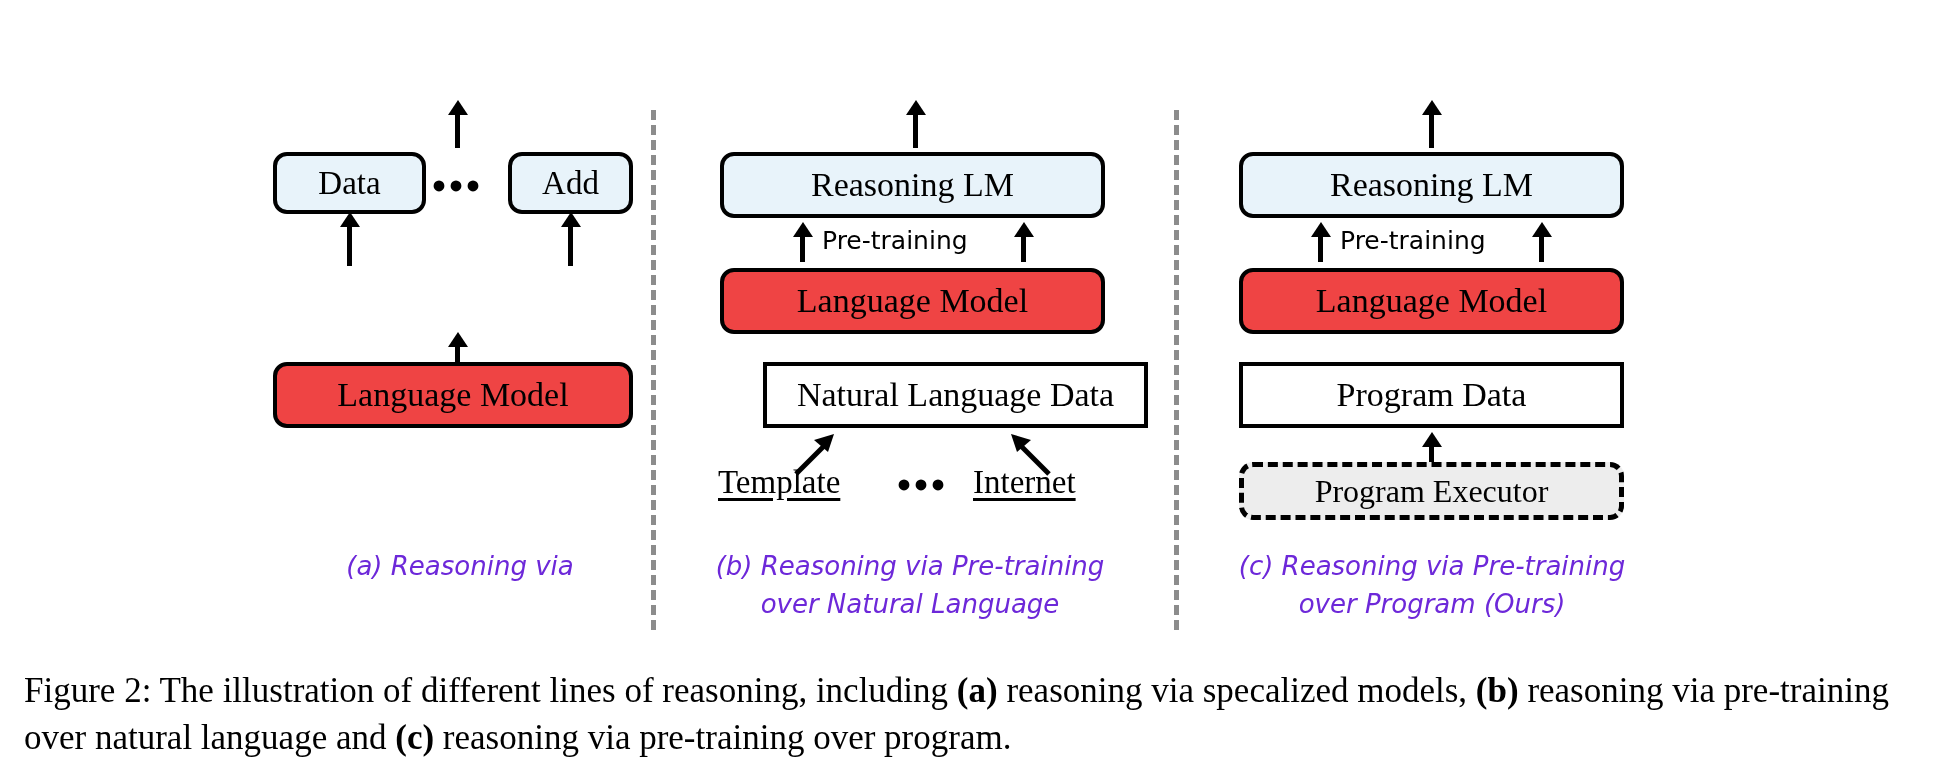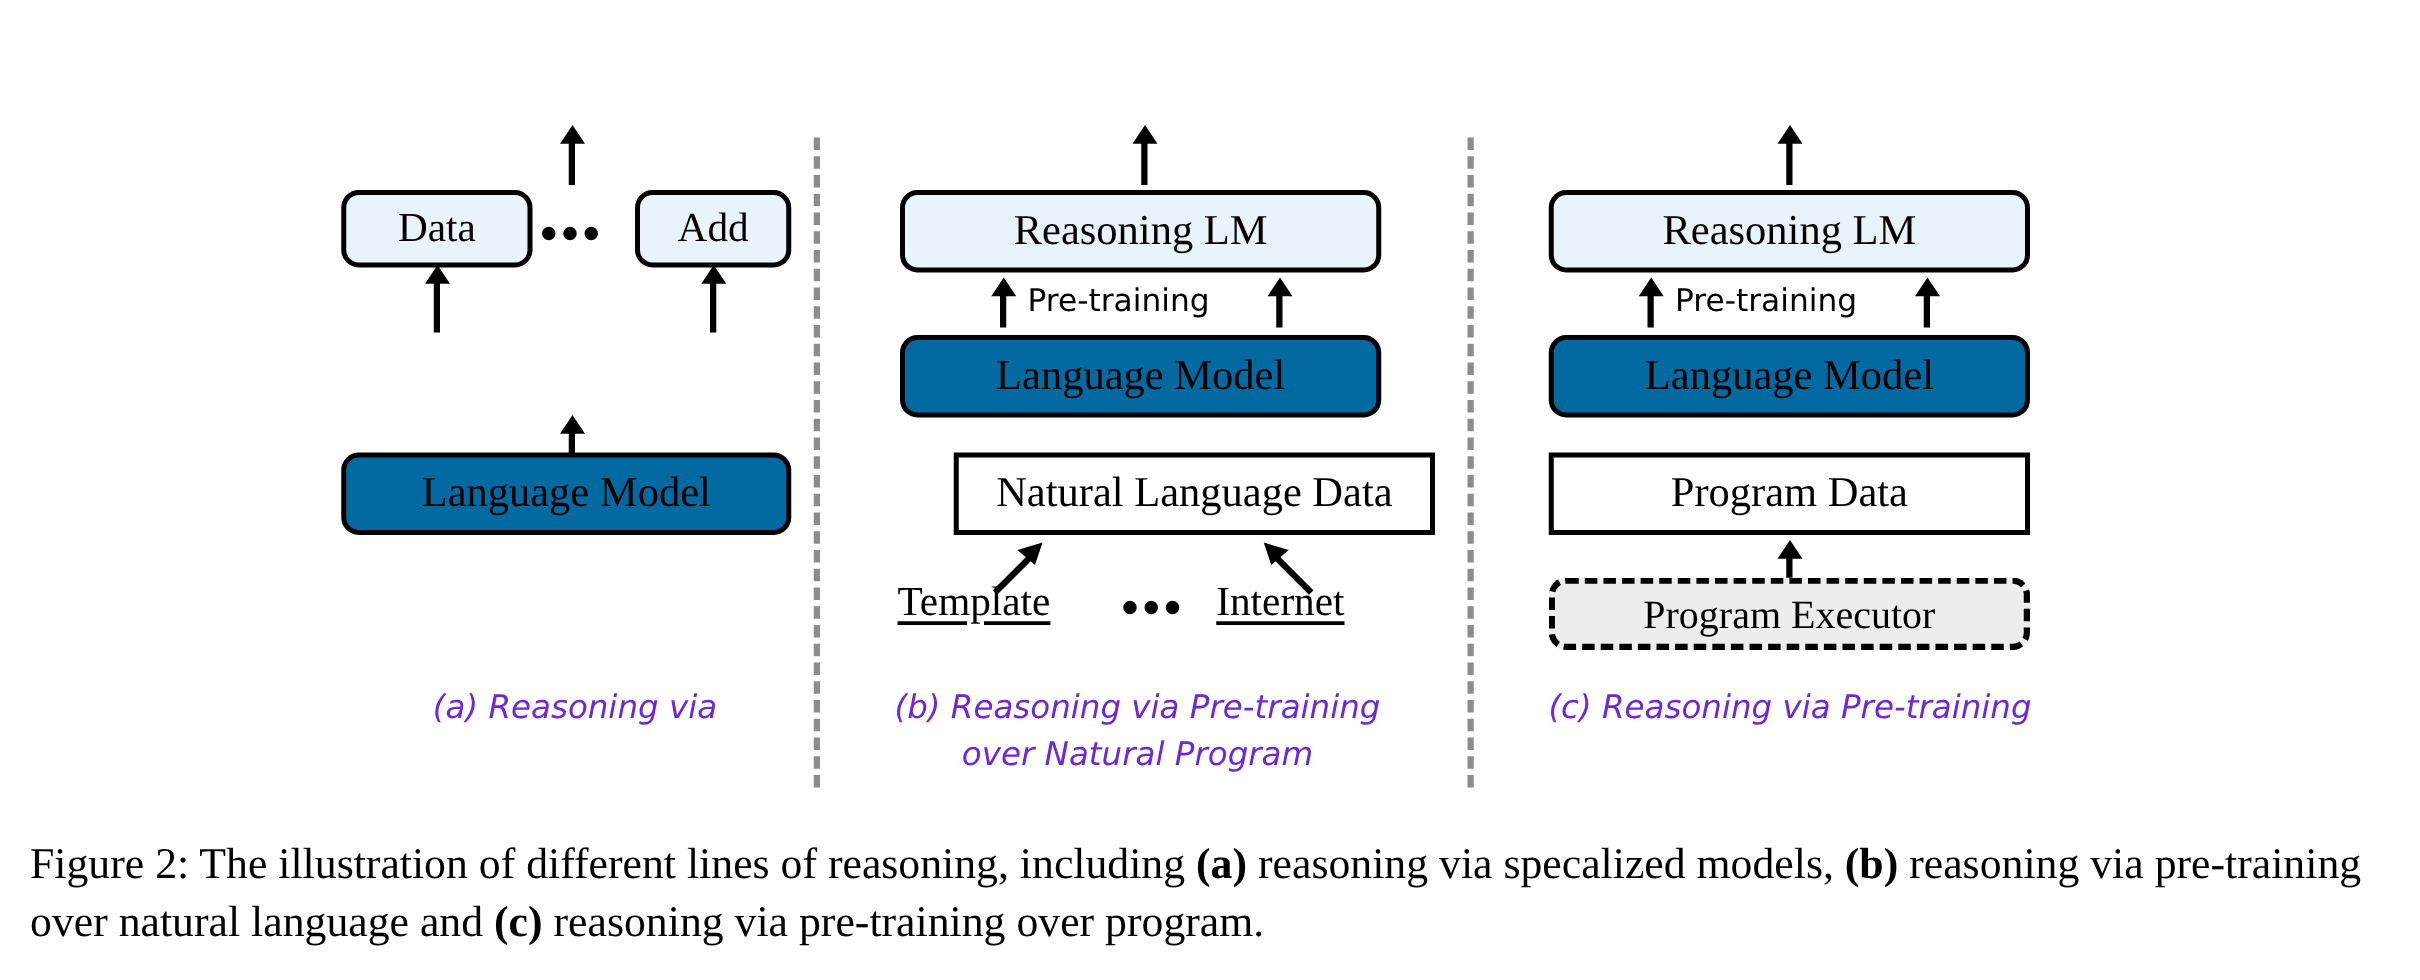--- a/index.html
+++ b/index.html
@@ -16,21 +16,21 @@
     box-sizing:border-box;
     display:flex;align-items:center;justify-content:center;
     font-family:"Liberation Serif", serif;
     color:#000;
     white-space:nowrap;
     line-height:1;
   }
   .box-rounded{border:4px solid #000;border-radius:14px;}
   .box-sharp{border:4px solid #000;border-radius:0;}
   .fill-blue{background:#e8f3fa;}
-  .fill-gray{background:#0369a1;}
+  .fill-gray{background:#ef4444;}
   .fill-white{background:#ffffff;}
   .fill-lav{background:#f2e4f2;}
   .box-dashed{
     border:5px dashed #000;border-radius:14px;background:#ededed;
   }
 
   
   #banner{
     left:272px;top:28px;width:1352px;height:72px;
     border:5px solid #000;border-radius:16px;
@@ -187,22 +187,23 @@
   <div class="arrow-head" style="left:1422px;top:432px;"></div>
 
   <div class="box box-dashed" style="left:1239px;top:462px;width:385px;height:58px;font-size:32px;">Program Executor</div>
 
   <div class="colcap" style="left:300px;top:548px;width:320px;">
     <div>(a) Reasoning via</div>
   </div>
 
   <div class="colcap" style="left:680px;top:548px;width:460px;">
     <div>(b) Reasoning via Pre-training</div>
-    <div>over Natural Program</div>
+    <div>over Natural Language</div>
   </div>
 
   <div class="colcap" style="left:1202px;top:548px;width:460px;">
     <div>(c) Reasoning via Pre-training</div>
+    <div>over Program (Ours)</div>
   </div>
 
   <div id="caption"><span>Figure 2:</span><span> The illustration of different lines of reasoning, including </span><b>(a)</b><span> reasoning via specalized models, </span><b>(b)</b><span> reasoning via pre-training over natural language and </span><b>(c)</b><span> reasoning via pre-training over program.</span></div>
 
 </div>
 
 </body></html>

